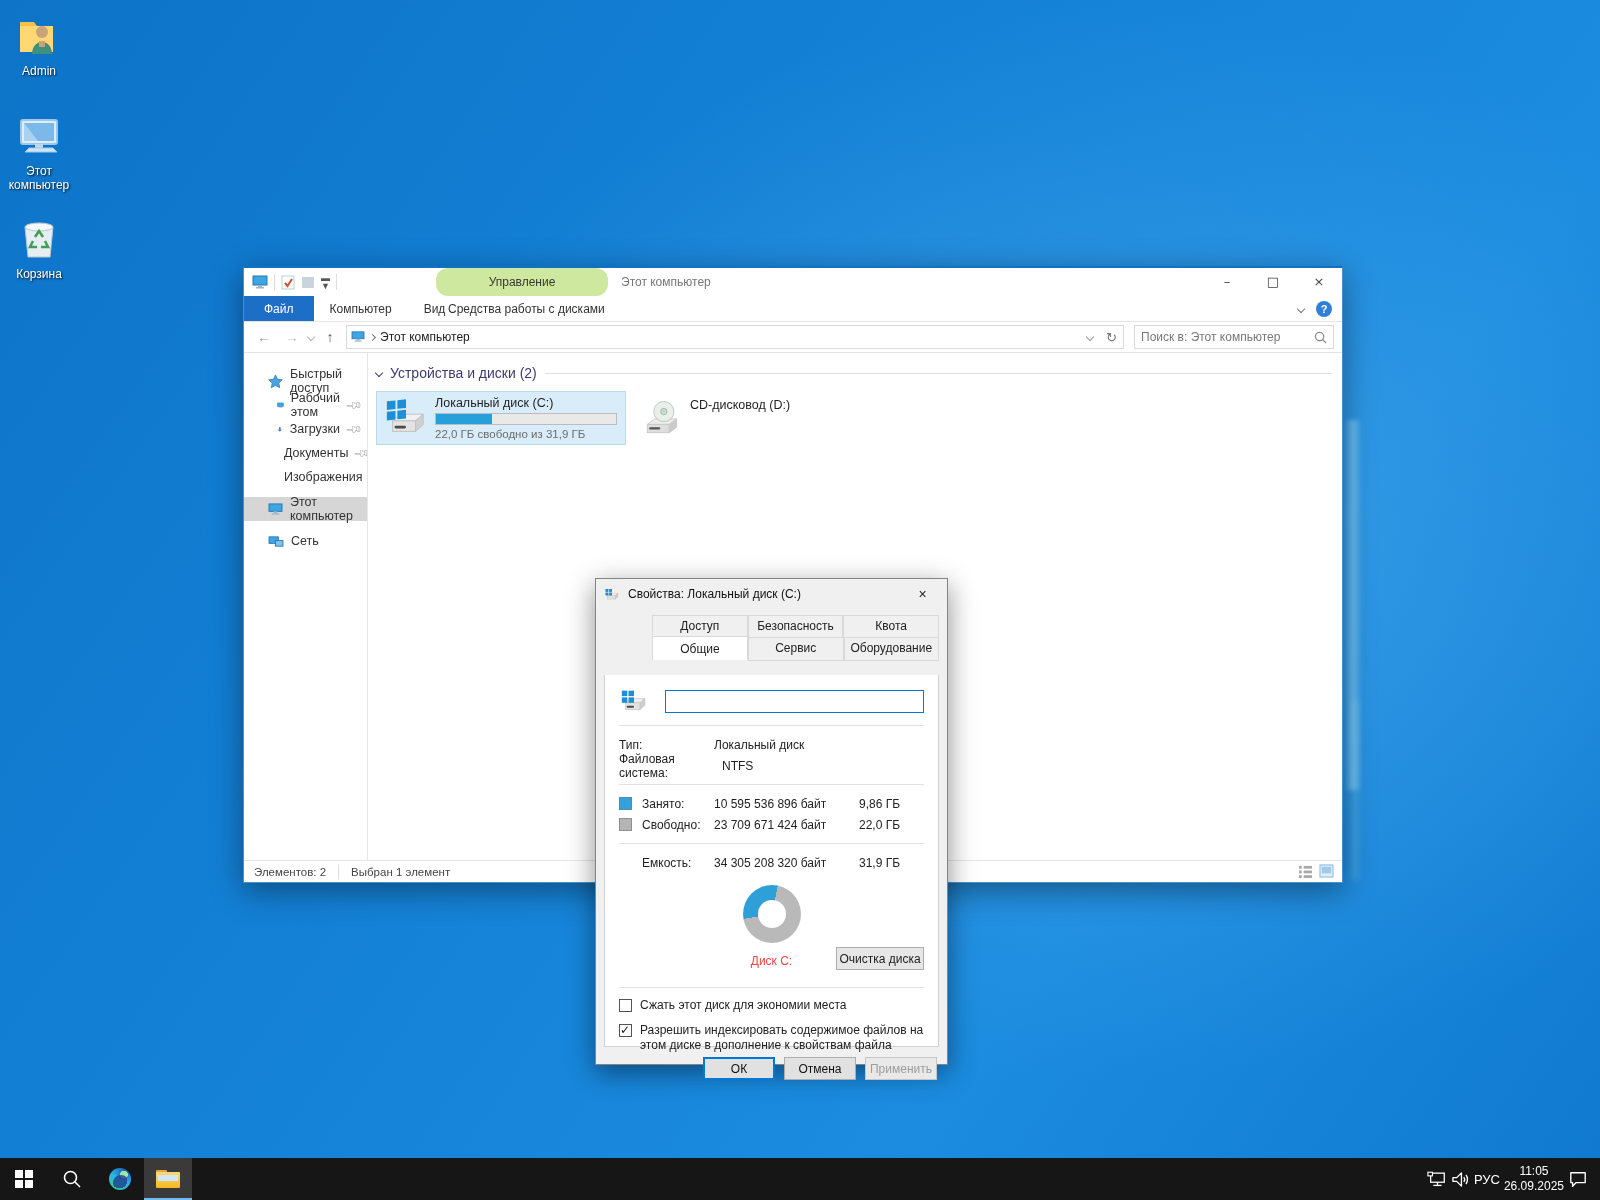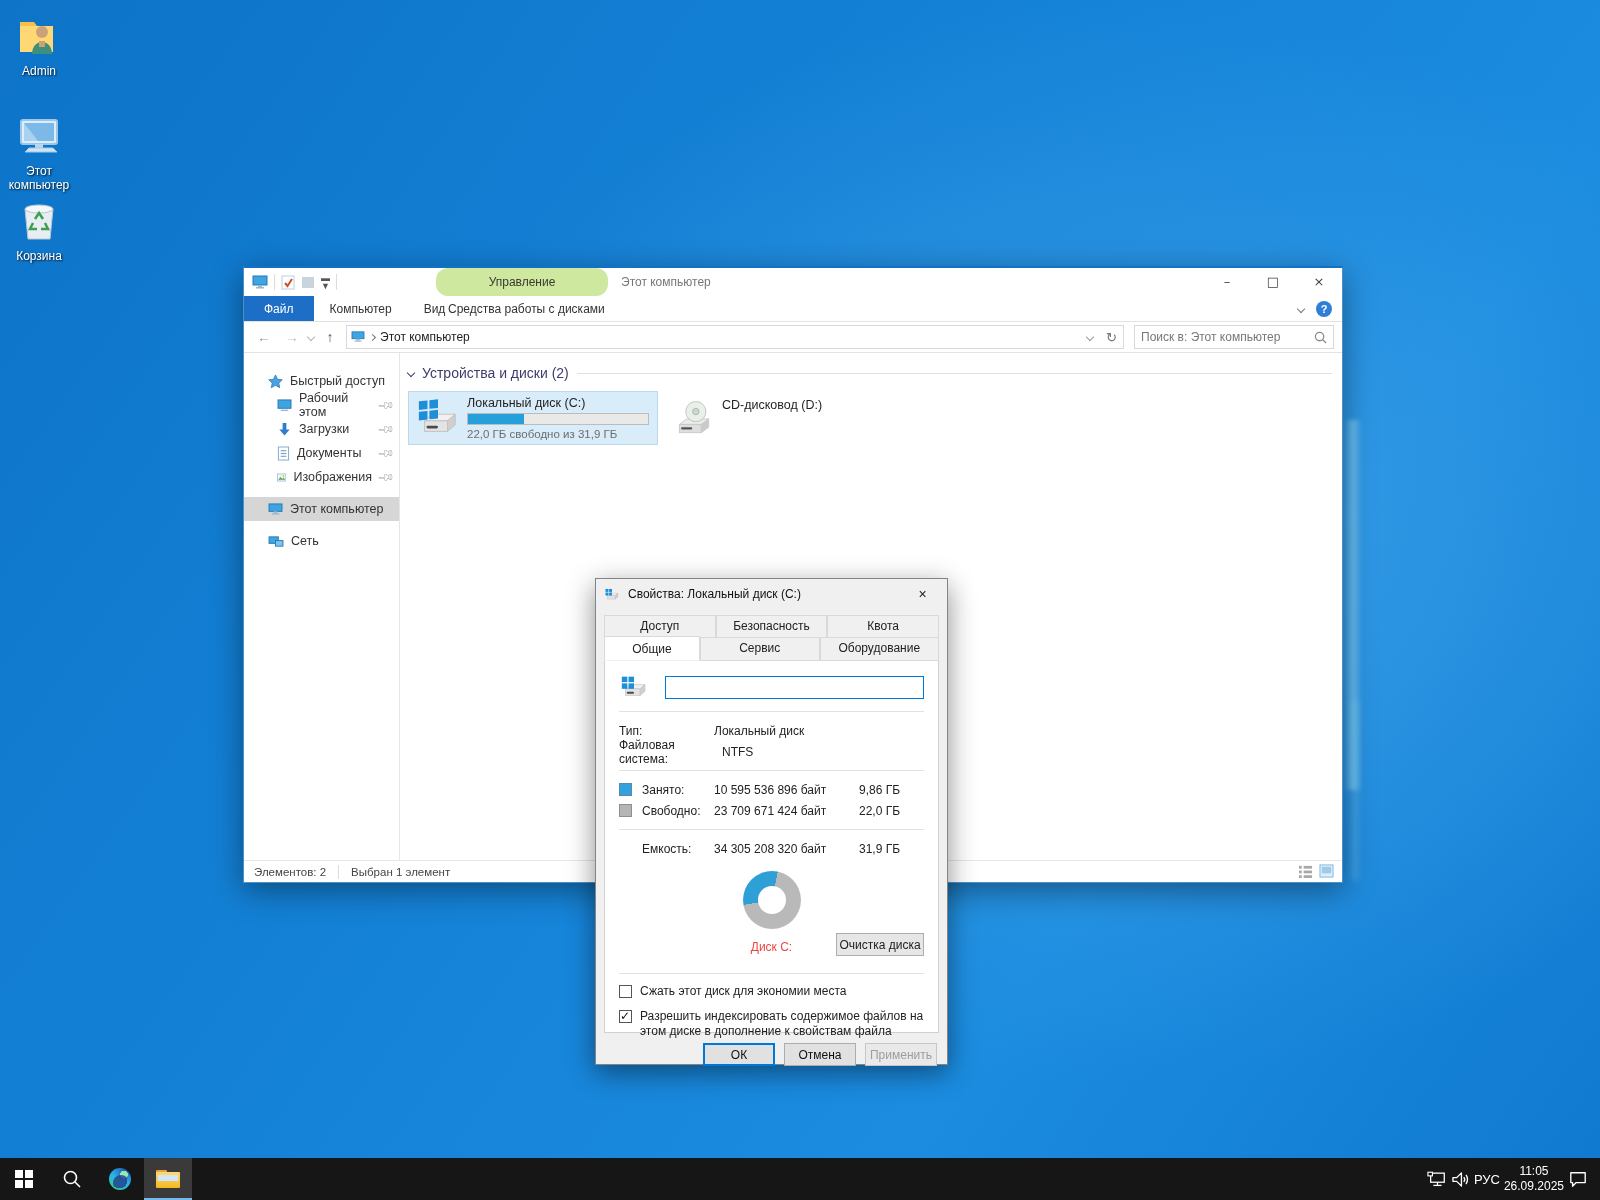--- a/index.html
+++ b/index.html
@@ -48,21 +48,21 @@
   .nav-glyph{width:24px;text-align:center;font-size:14px;}
   .crumb-box{flex:1;height:24px;border:1px solid #d9d9d9;display:flex;align-items:center;padding:0 4px;gap:5px;}
   .crumb-box .grow{flex:1;}
   .search-box{width:200px;height:24px;border:1px solid #d9d9d9;display:flex;align-items:center;padding:0 6px;color:#777;margin-left:6px;}
   .search-box .grow{flex:1;}
   .chev{display:inline-block;width:6px;height:6px;border-right:1.5px solid #777;border-bottom:1.5px solid #777;}
   .chev.down{transform:rotate(45deg);}
   .chev.right{transform:rotate(-45deg);}
 
   .content{flex:1;display:flex;min-height:0;}
-  .sidebar{width:156px;border-right:1px solid #e6e6e6;padding-top:16px;overflow:hidden;}
+  .sidebar{width:124px;border-right:1px solid #e6e6e6;padding-top:16px;overflow:hidden;}
   .side-item{height:24px;display:flex;align-items:center;gap:7px;padding-left:24px;padding-right:6px;color:#333;font-size:12.5px;}
   .side-item.child{padding-left:33px;}
   .side-item.selected{background:#d6d6d6;}
   .side-item .grow{flex:1;}
   .side-gap{height:8px;}
   .pin{color:#9a9a9a;font-size:11px;transform:rotate(40deg);display:inline-block;}
 
   .main{flex:1;padding:12px 0 0 8px;position:relative;}
   .group-header{display:flex;align-items:center;gap:8px;color:#3c3c6e;font-size:14px;}
   .group-header .rule{flex:1;height:1px;background:#e0e0e0;margin-right:10px;}
@@ -79,21 +79,21 @@
   .statusbar{height:22px;border-top:1px solid #e6e6e6;display:flex;align-items:center;padding:0 10px;color:#444;font-size:11.5px;position:relative;}
   .statusbar .sep{width:1px;height:14px;background:#dcdcdc;margin:0 12px;}
   .view-icons{position:absolute;right:8px;top:3px;display:flex;gap:6px;}
 
   
   .dialog{position:absolute;left:595px;top:578px;width:353px;height:487px;background:#f0f0f0;
     border:1px solid #848484;box-shadow:0 8px 26px rgba(0,0,0,.45);font-size:12px;}
   .dlg-title{height:30px;display:flex;align-items:center;gap:8px;padding:0 2px 0 8px;background:#f0f0f0;}
   .dlg-title .t{flex:1;color:#111;}
   .dlg-close{width:45px;height:28px;display:flex;align-items:center;justify-content:center;font-size:14px;color:#222;}
-  .tabs{padding:6px 8px 0;}
+  .tabs{padding:6px 8px 14px;margin-left:48px;}
   .tab-row{display:flex;}
   .tab{border:1px solid #d9d9d9;background:#f0f0f0;padding:3px 0 4px;text-align:center;color:#222;}
   .tab-row1 .tab{flex:1;border-bottom:none;}
   .tab-row2{position:relative;}
   .tab-row2 .tab{flex:1;}
   .tab.active{background:#fff;border-bottom:none;position:relative;top:-1px;padding-top:5px;z-index:2;}
   .dlg-page{background:#fff;border:1px solid #d0d0d0;border-top:none;margin:0 8px;padding:12px 14px 10px;height:372px;}
   .label-row{display:flex;align-items:center;gap:16px;margin-bottom:10px;}
   .label-input{flex:1;height:23px;border:1px solid #0078d7;background:#fff;font:inherit;padding:0 4px;}
   .hr{height:1px;background:#e2e2e2;margin:8px 0;}
@@ -166,21 +166,21 @@
       <rect x="6" y="8" width="36" height="24" rx="2" fill="#dceefb" stroke="#9fc6e8" stroke-width="2"></rect>
       <rect x="9" y="11" width="30" height="18" fill="#7db9e8"></rect>
       <path d="M9 11l14 18h-14z" fill="#a8d2f0"></path>
       <rect x="20" y="32" width="8" height="4" fill="#b9d7ee"></rect>
       <path d="M10 40l4-4h24l4 4z" fill="#cfe4f5" stroke="#a5c9e6"></path>
     </svg>
   </div>
   <div class="lbl">Этот компьютер</div>
 </div>
 
-<div class="desk-icon" style="left:0px;top:197px;text-align:center;">
+<div class="desk-icon" style="left:0px;top:215px;text-align:center;">
   <div class="glyph">
     <svg viewBox="0 0 48 48" width="48" height="48">
       <path d="M10 12h28l-3 30H13z" fill="#e7eef3" stroke="#b9c6cf"></path>
       <ellipse cx="24" cy="12" rx="14" ry="4" fill="#f4f8fb" stroke="#b9c6cf"></ellipse>
       <g stroke="#3f9e4f" stroke-width="2.5" fill="none">
         <path d="M20 22l4-6 4 6"></path>
         <path d="M30 26l3 6h-7"></path>
         <path d="M18 26l-3 6h7"></path>
       </g>
     </svg>

